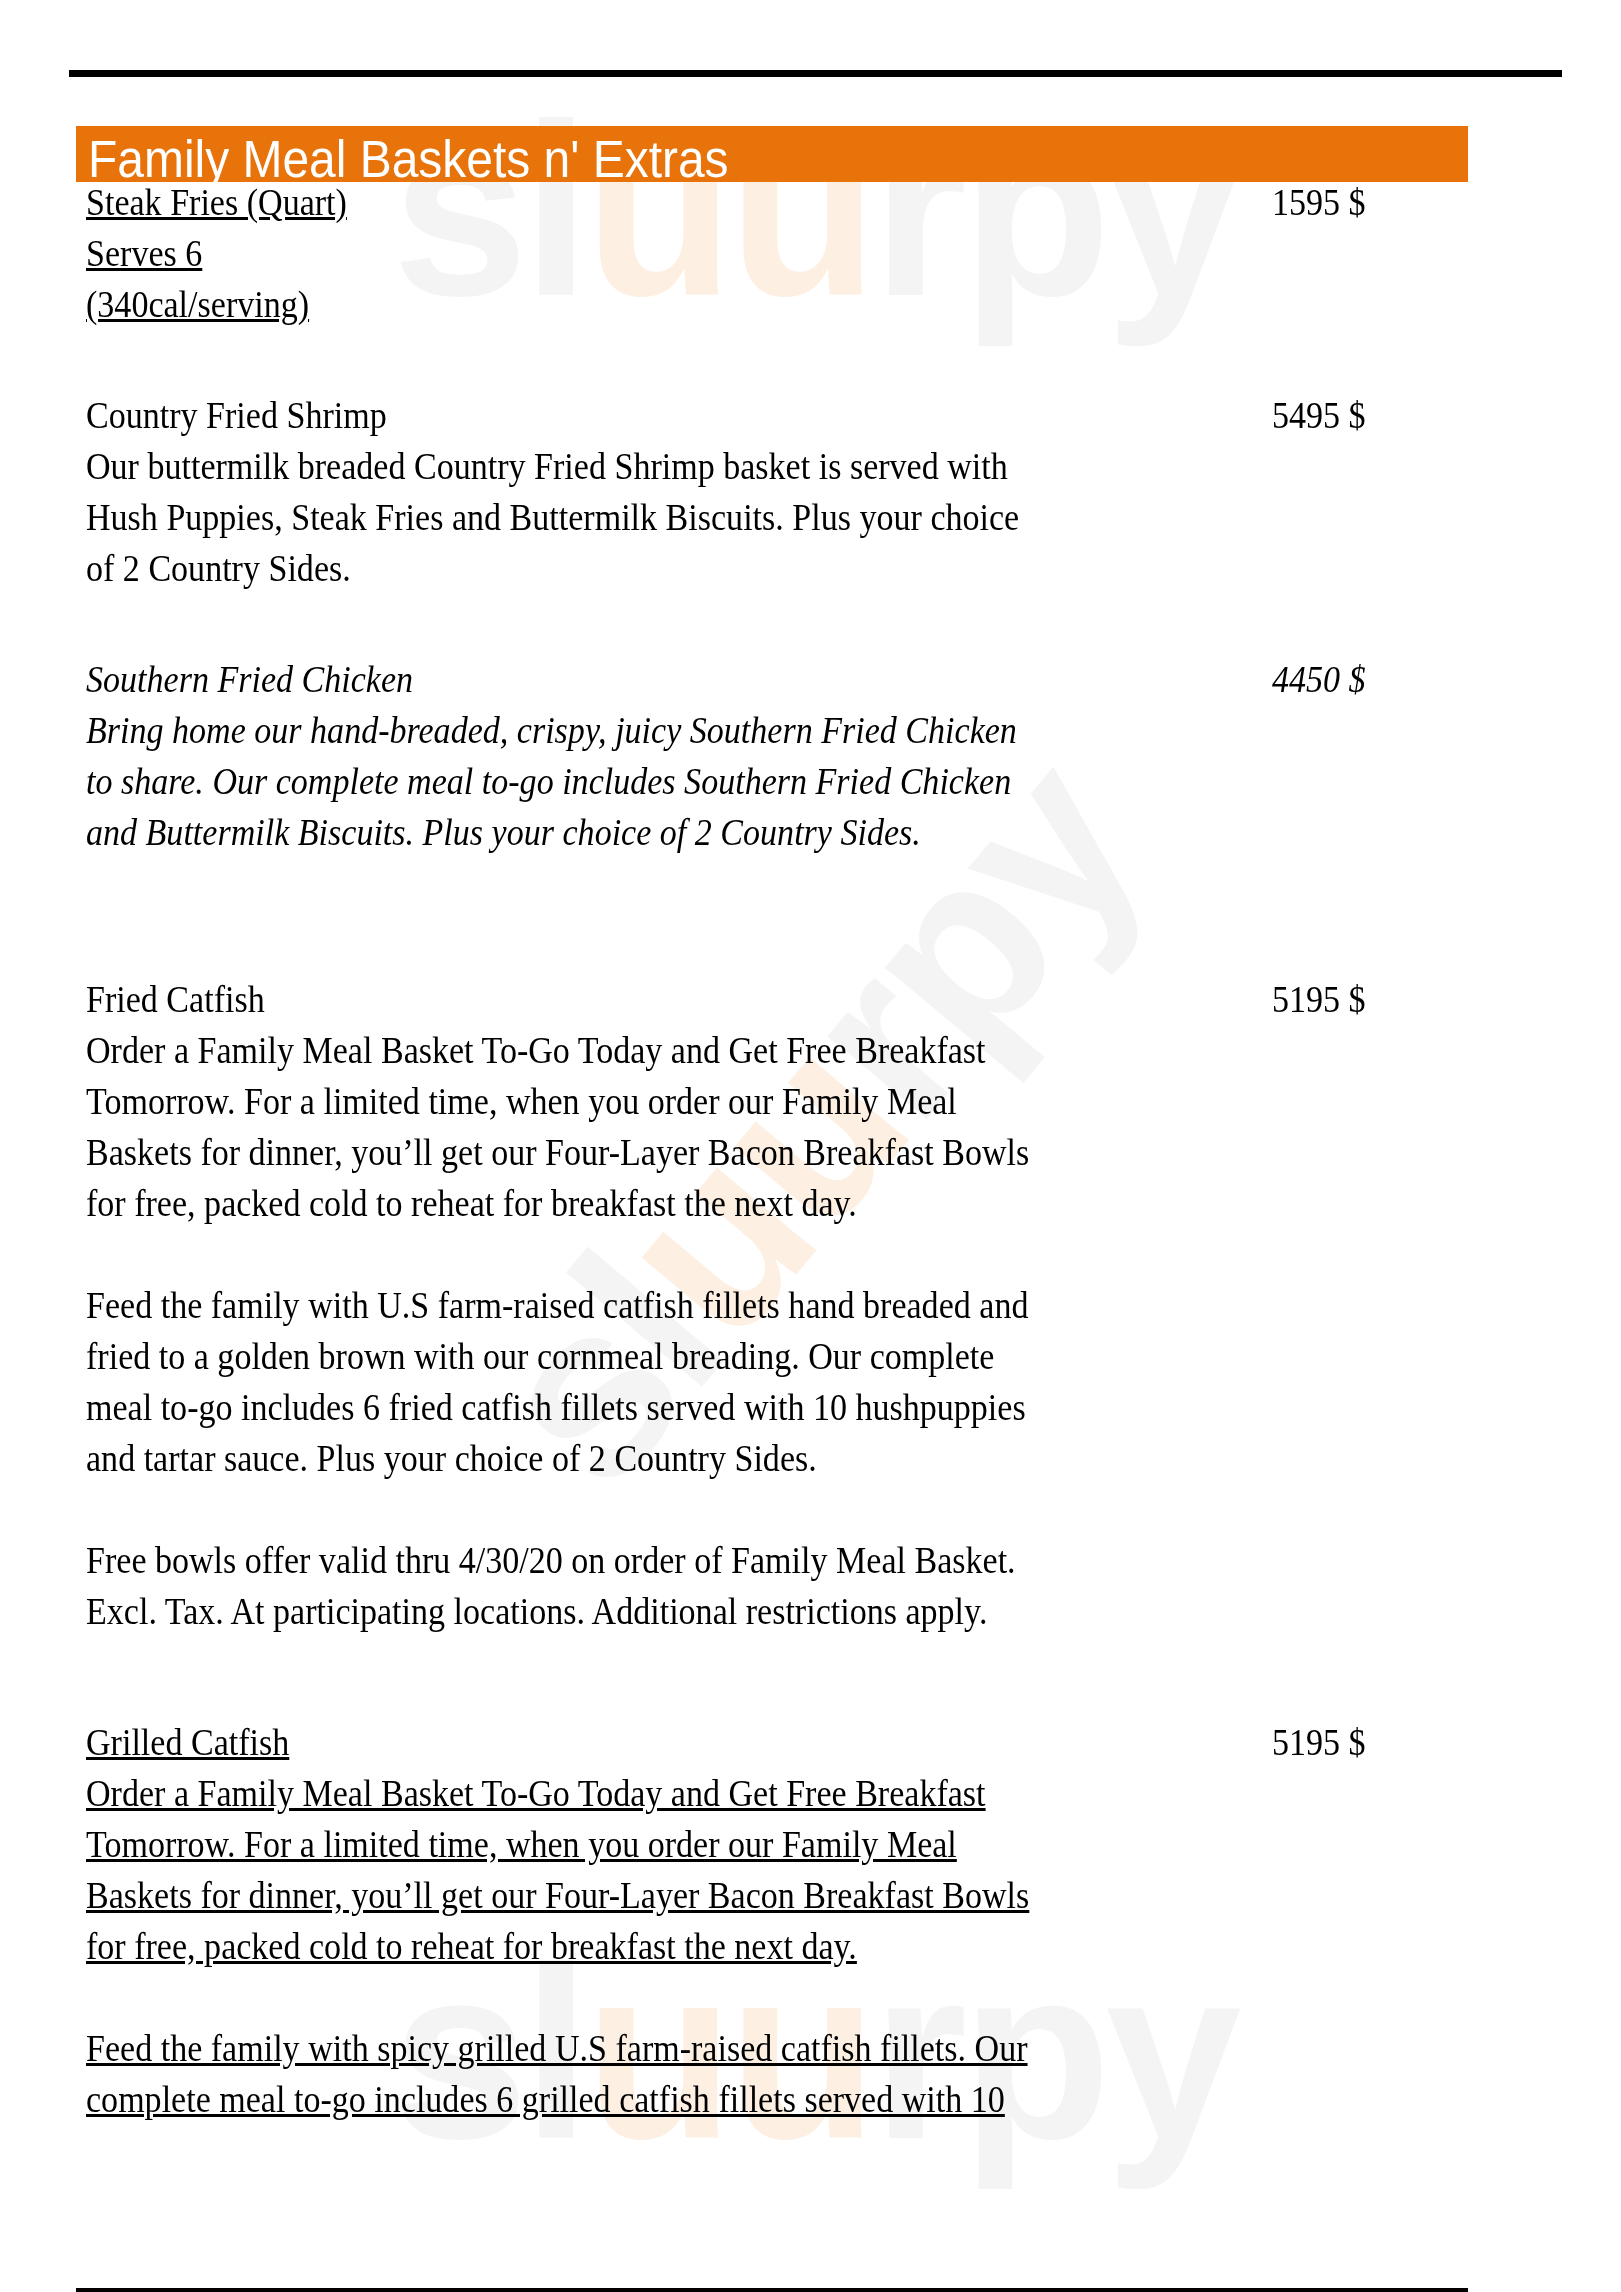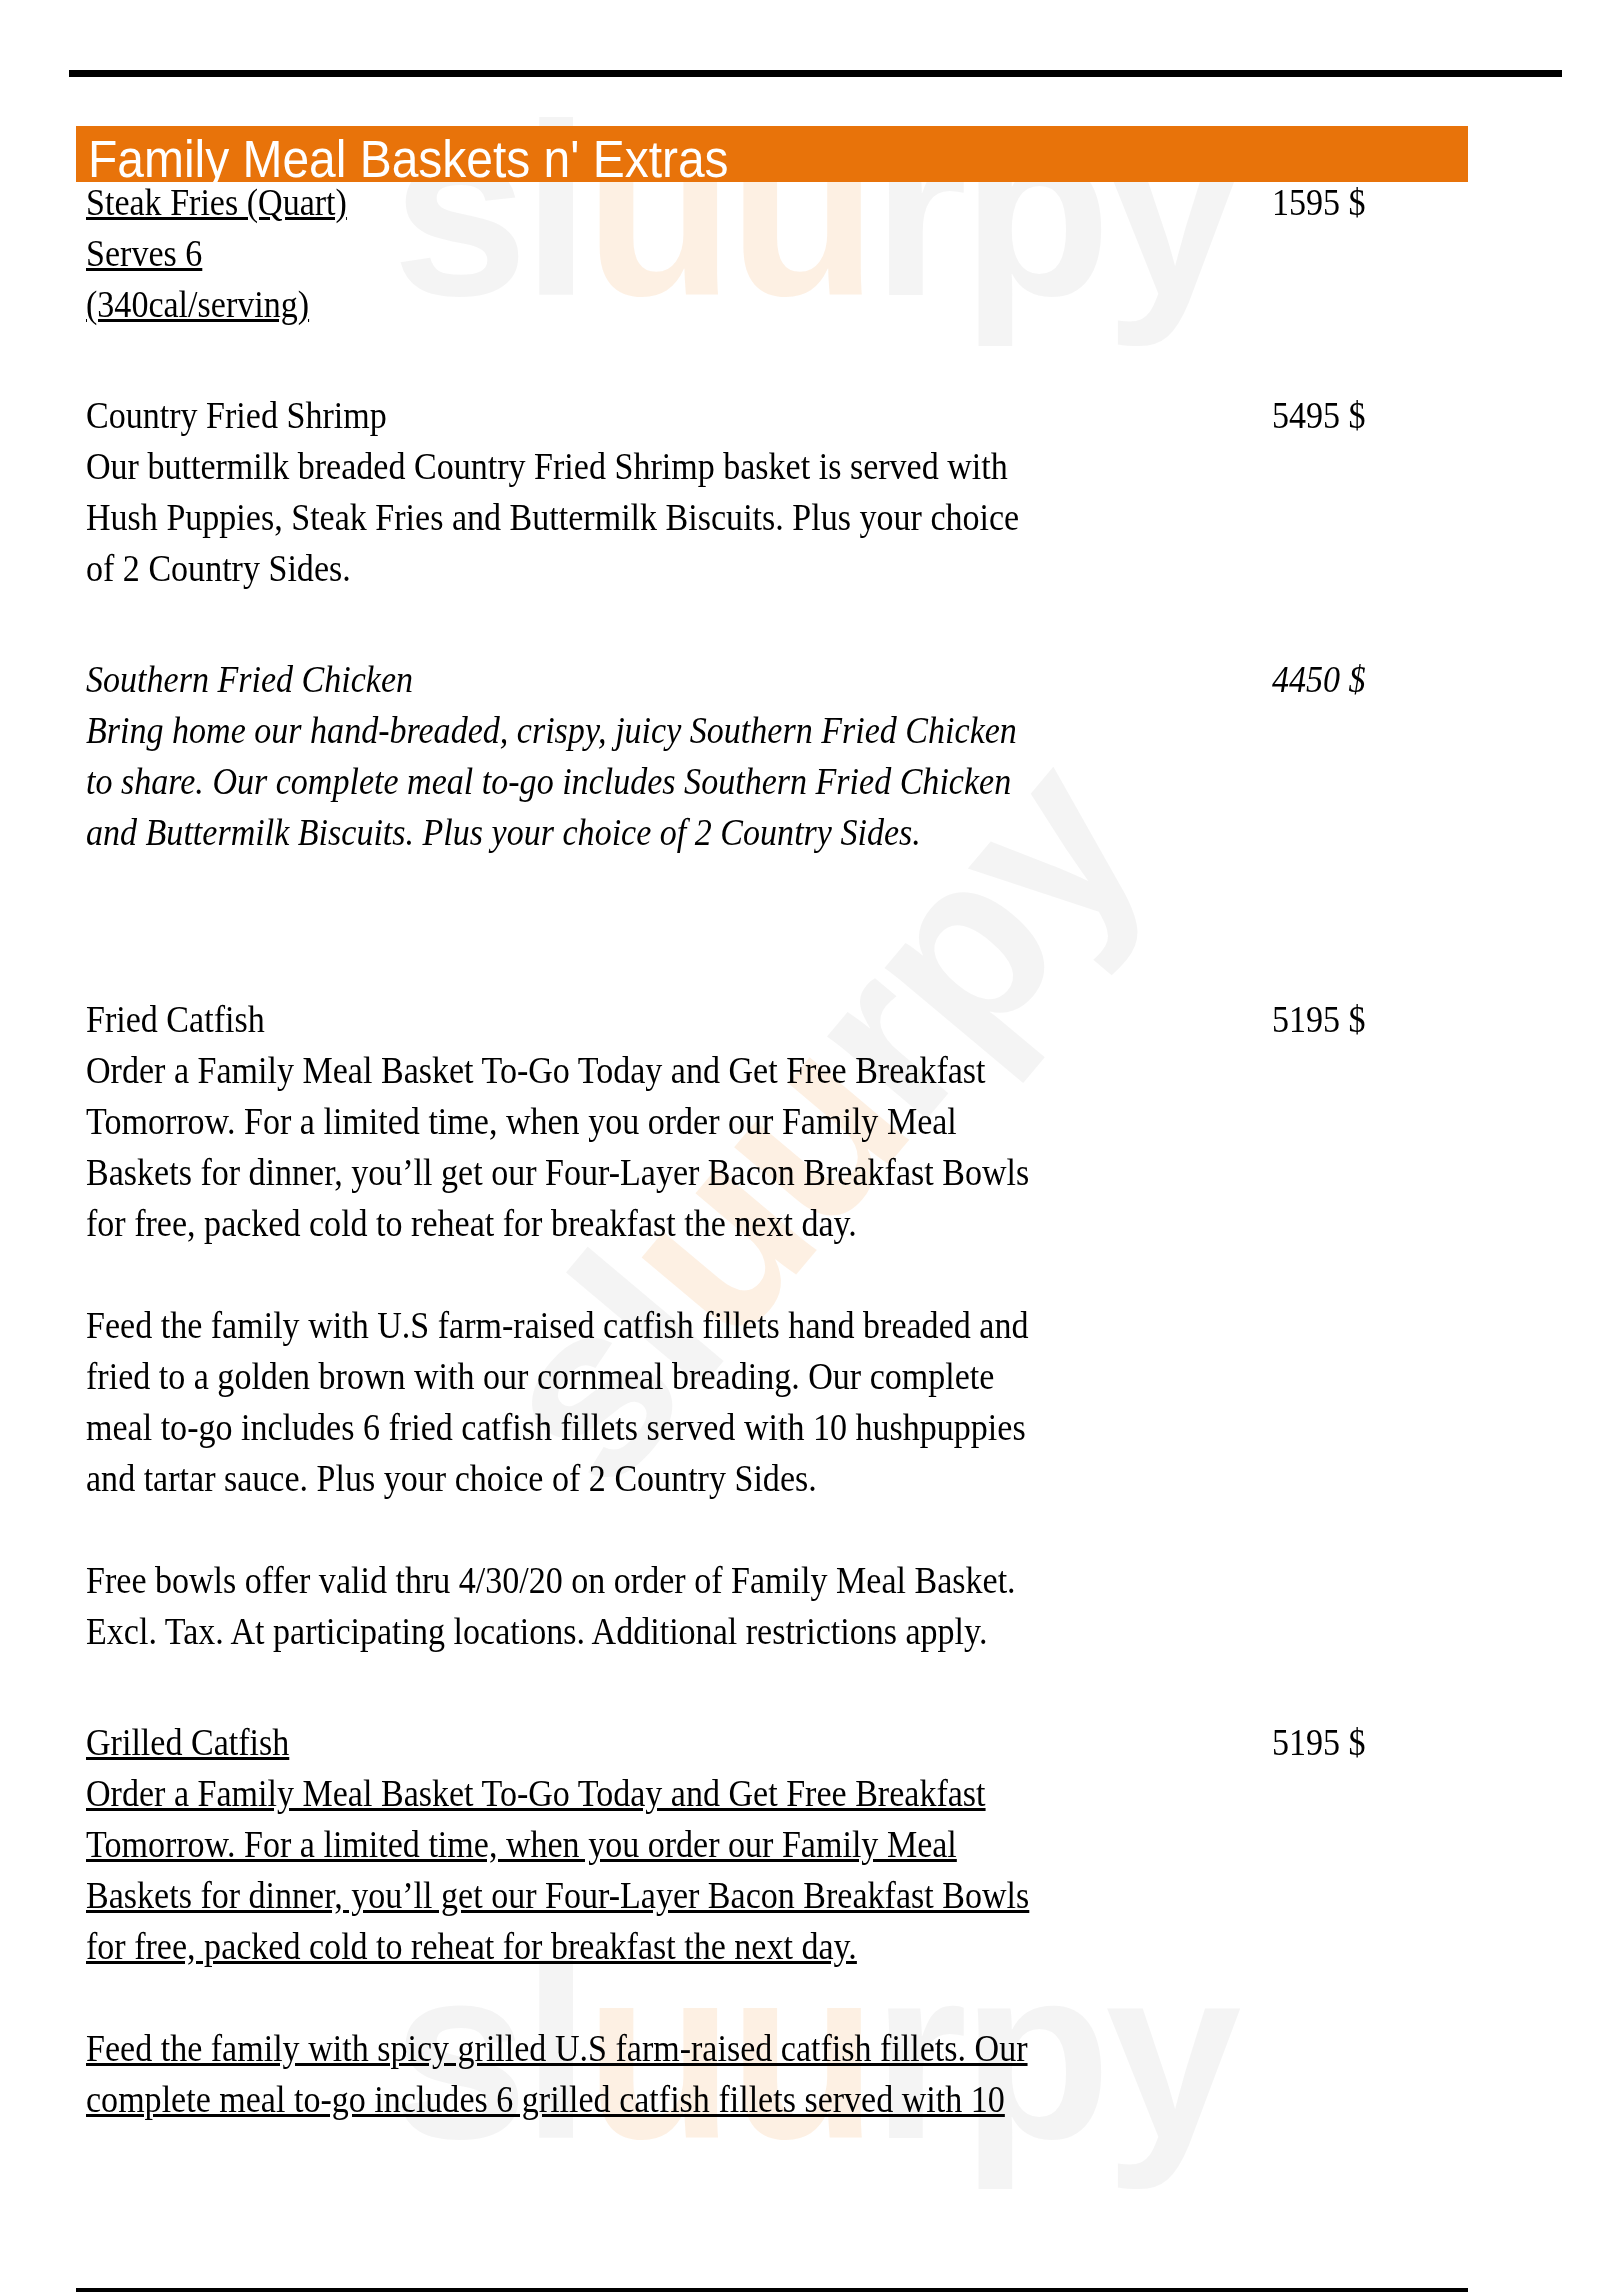--- a/index.html
+++ b/index.html
@@ -78,21 +78,21 @@
 </div>
 
 <div class="item" style="top:654px;font-style:italic;">
   <div class="item-line">Southern Fried Chicken</div>
   <div class="item-price">4450 $</div>
   <div class="item-line">Bring home our hand-breaded, crispy, juicy Southern Fried Chicken</div>
   <div class="item-line">to share. Our complete meal to-go includes Southern Fried Chicken</div>
   <div class="item-line">and Buttermilk Biscuits. Plus your choice of 2 Country Sides.</div>
 </div>
 
-<div class="item" style="top:974px;margin-top:20px;">
+<div class="item" style="top:974px;">
   <div class="item-line">Fried Catfish</div>
   <div class="item-price">5195 $</div>
   <div class="item-line">Order a Family Meal Basket To-Go Today and Get Free Breakfast</div>
   <div class="item-line">Tomorrow.  For a limited time, when you order our Family Meal</div>
   <div class="item-line">Baskets for dinner, you’ll get our Four-Layer Bacon Breakfast Bowls</div>
   <div class="item-line">for free, packed cold to reheat for breakfast the next day.</div>
   <div class="para-gap"></div>
   <div class="item-line">Feed the family with U.S farm-raised catfish fillets hand breaded and</div>
   <div class="item-line">fried to a golden brown with our cornmeal breading. Our complete</div>
   <div class="item-line">meal to-go includes 6 fried catfish fillets served with 10 hushpuppies</div>

